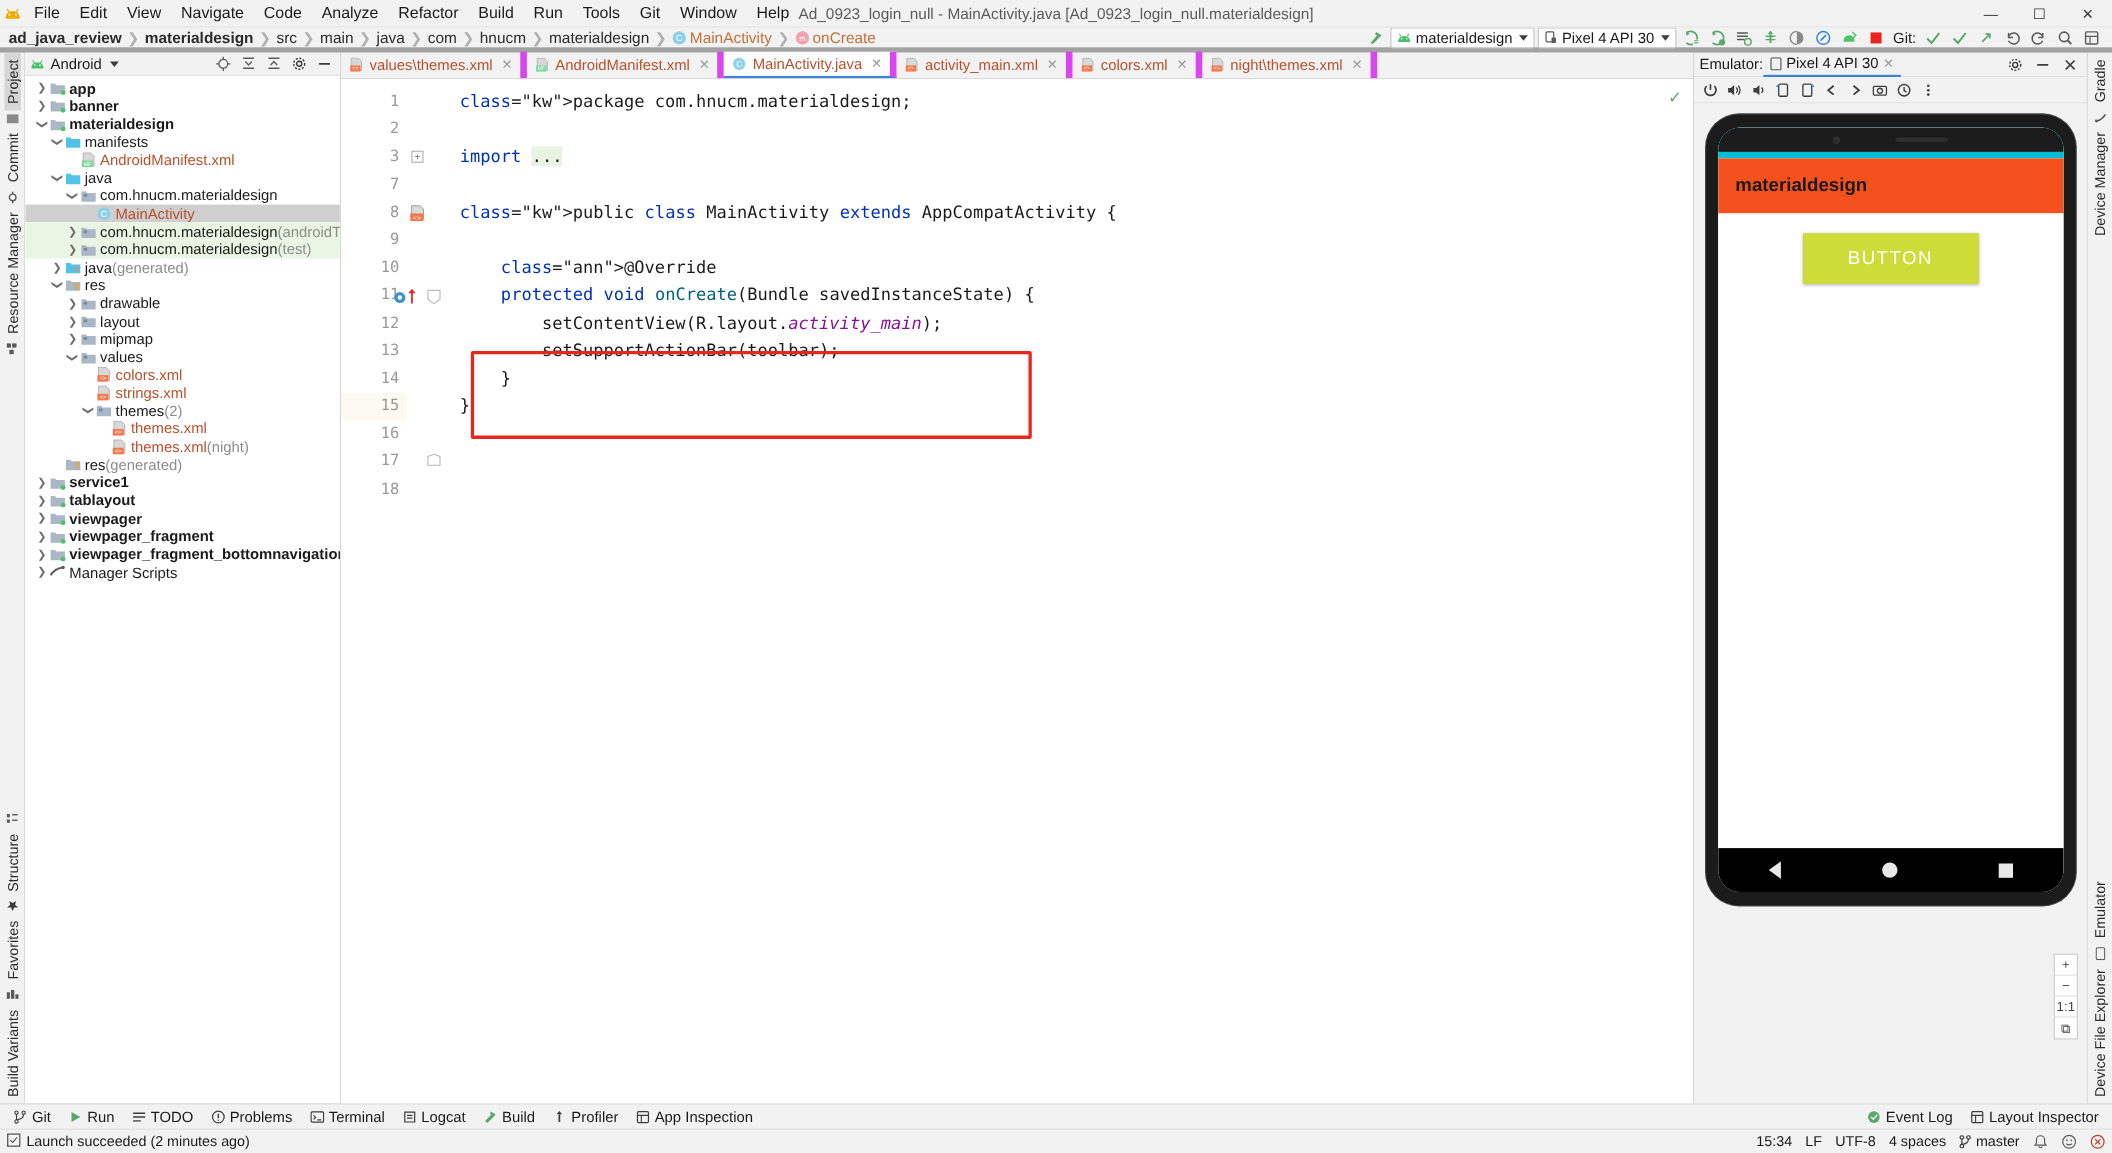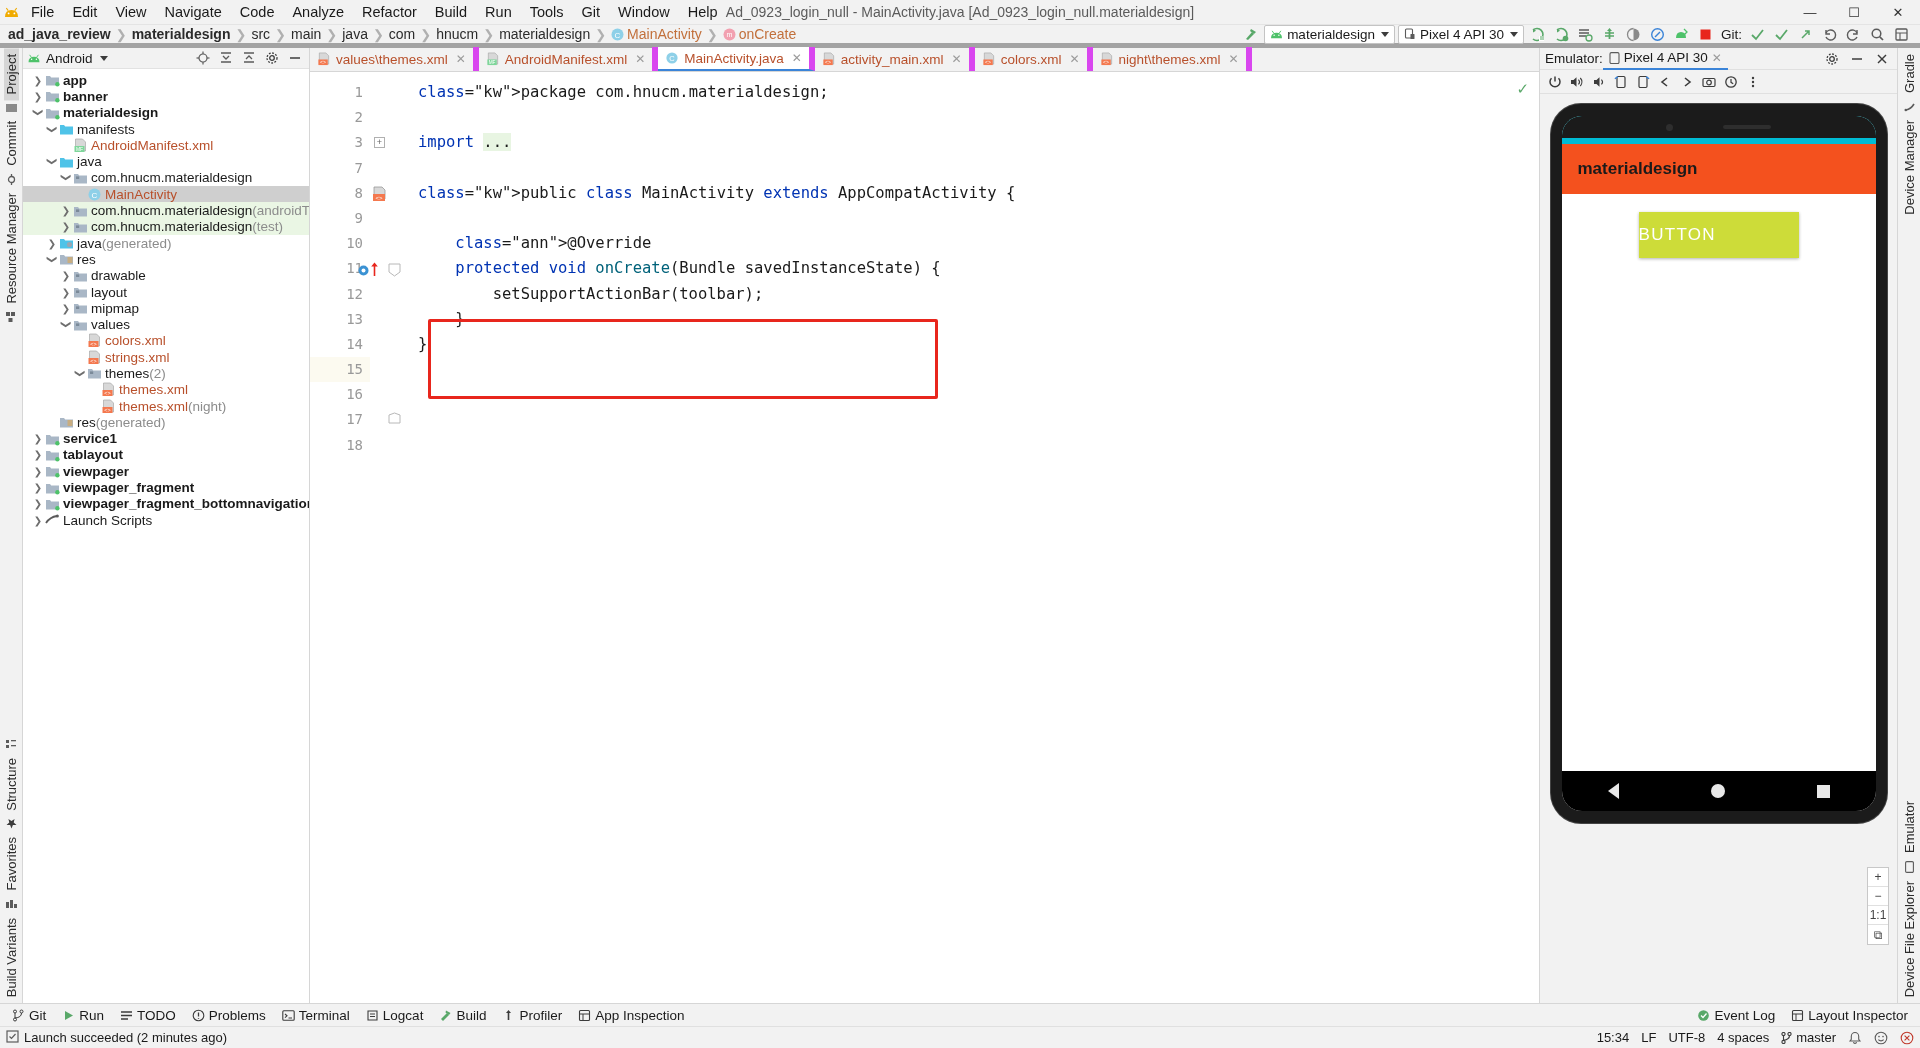--- a/index.html
+++ b/index.html
@@ -94,21 +94,21 @@
   .emu-stage { flex:1; position:relative; background:#f2f2f2; display:flex; justify-content:center; padding-top:10px; overflow:hidden;}
   .phone { width:336px; height:719px; background:#1b1b1b; border-radius:30px; padding:12px 11px; box-shadow:0 0 0 1px #444; position:relative;}
   .phone-inner { width:100%; height:100%; background:#fff; border-radius:20px; overflow:hidden; display:flex; flex-direction:column; position:relative;}
   .notch { position:absolute; top:0; left:0; right:0; height:22px; background:#1b1b1b; z-index:4; display:flex; align-items:center; justify-content:center; gap:50px;}
   .cam { width:7px;height:7px;border-radius:50%; background:#2e2e2e;}
   .spk { width:48px;height:4px;border-radius:3px; background:#2e2e2e;}
   .statusbar { height:28px; background:#00bcd4; display:flex; align-items:center; padding:0 9px; color:#fff; font-size:13px; gap:6px; }
   .sb-right { margin-left:auto; display:flex; align-items:center; gap:4px;}
   .appbar { height:50px; background:#f4511e; display:flex; align-items:center; padding:0 16px; color:#1a1a1a; font-size:17px; font-weight:bold;}
   .content { flex:1; background:#fff; display:flex; flex-direction:column; align-items:center; padding-top:18px;}
-  .mbtn { background:#cddc39; color:#fff; font-size:17px; letter-spacing:1.3px; padding:13px 0; width:160px; box-shadow:0 1px 3px rgba(0,0,0,.3); }
+  .mbtn { background:#cddc39; color:#fff; font-size:17px; letter-spacing:1.3px; padding:13px 0; width:160px; text-align:center; box-shadow:0 1px 3px rgba(0,0,0,.3); }
   .navbarph { height:40px; background:#000; display:flex; align-items:center; justify-content:space-around; }
   .nb-back { width:0;height:0;border-top:8px solid transparent;border-bottom:8px solid transparent;border-right:11px solid #e8e8e8;}
   .nb-home { width:14px;height:14px;border-radius:50%;background:#e8e8e8;}
   .nb-rec { width:13px;height:13px;background:#e8e8e8;}
   .zoomctl { position:absolute; right:8px; bottom:58px; width:22px; display:flex; flex-direction:column; border:1px solid #c8c8c8; background:#fff;}
   .zc { height:19px; display:flex;align-items:center;justify-content:center; font-size:12px; color:#444; border-bottom:1px solid #e0e0e0;}
   .zc:last-child{border-bottom:none;}
 
   
   .botbar { height:23px; background:#f2f2f2; border-top:1px solid #d6d6d6; display:flex; align-items:center; padding:0 4px; gap:0px; flex:none;}
@@ -709,21 +709,21 @@
             <span class="lbl">viewpager_fragment_bottomnavigationview</span>
           </div>
           <div class="row" style="padding-left: 9px;">
             <span class="arr">❯</span>
             <span class="ico">
               <svg width="15" height="14" viewBox="0 0 15 14">
                 <path d="M1 10 Q5 4 12 3" fill="none" stroke="#5b5b5b" stroke-width="1.8"></path>
                 <circle cx="12.3" cy="3" r="1.6" fill="#5b5b5b"></circle>
               </svg>
             </span>
-            <span class="lbl">Launch Scripts</span>
+            <span class="lbl">Manager Scripts</span>
           </div>
         </div>
     </div>
 
     <div class="editor">
       <div class="tabs" id="tabs">
           <div class="tab">
             <span>
               <svg width="14" height="14" viewBox="0 0 15 15">
                 <path d="M2.5 1 h7 l3 3 v9 h-10 Z" fill="#d8d8d8" stroke="#a8a8a8" stroke-width="0.7"></path>
@@ -848,20 +848,21 @@
         </div>
         <div class="code" id="code">
             <div class="cline"><span <span="" class="kw">class</span>="kw"&gt;package com.hnucm.materialdesign;</div>
             <div class="cline">&nbsp;</div>
             <div class="cline"><span class="kw">import</span> <span class="hl-import">...</span></div>
             <div class="cline">&nbsp;</div>
             <div class="cline"><span <span="" class="kw">class</span>="kw"&gt;public <span class="kw">class</span> MainActivity <span class="kw">extends</span> AppCompatActivity {</div>
             <div class="cline">&nbsp;</div>
             <div class="cline">    <span <span="" class="kw">class</span>="ann"&gt;@Override</div>
             <div class="cline">    <span class="kw">protected</span> <span class="kw">void</span> <span class="meth">onCreate</span>(Bundle savedInstanceState) {</div>
+            <div class="cline">        setContentView(R.layout.<span class="field">activity_main</span>);</div>
             <div class="cline">        setSupportActionBar(toolbar);</div>
             <div class="cline">    }</div>
             <div class="cline">}</div>
           </div>
 
         <div style="position:absolute; left:48px; top:193px;">
           <svg width="11" height="11" viewBox="0 0 11 11">
               <circle cx="5.5" cy="5.5" r="5" fill="#3b92d3"></circle>
               <circle cx="5.5" cy="5.5" r="2" fill="#fff"></circle>
             </svg>

